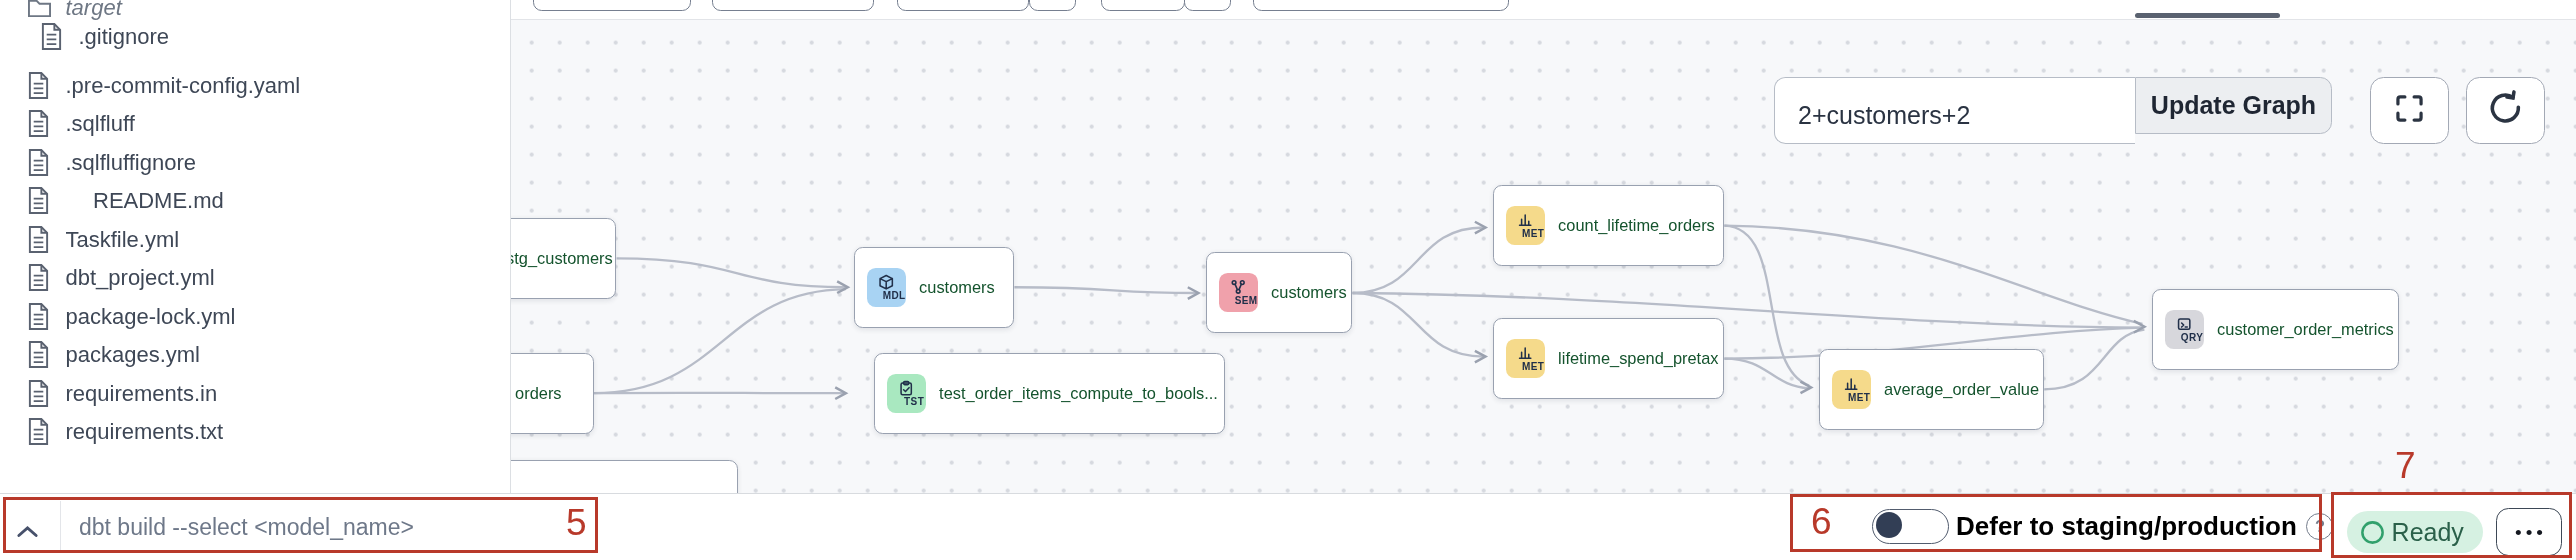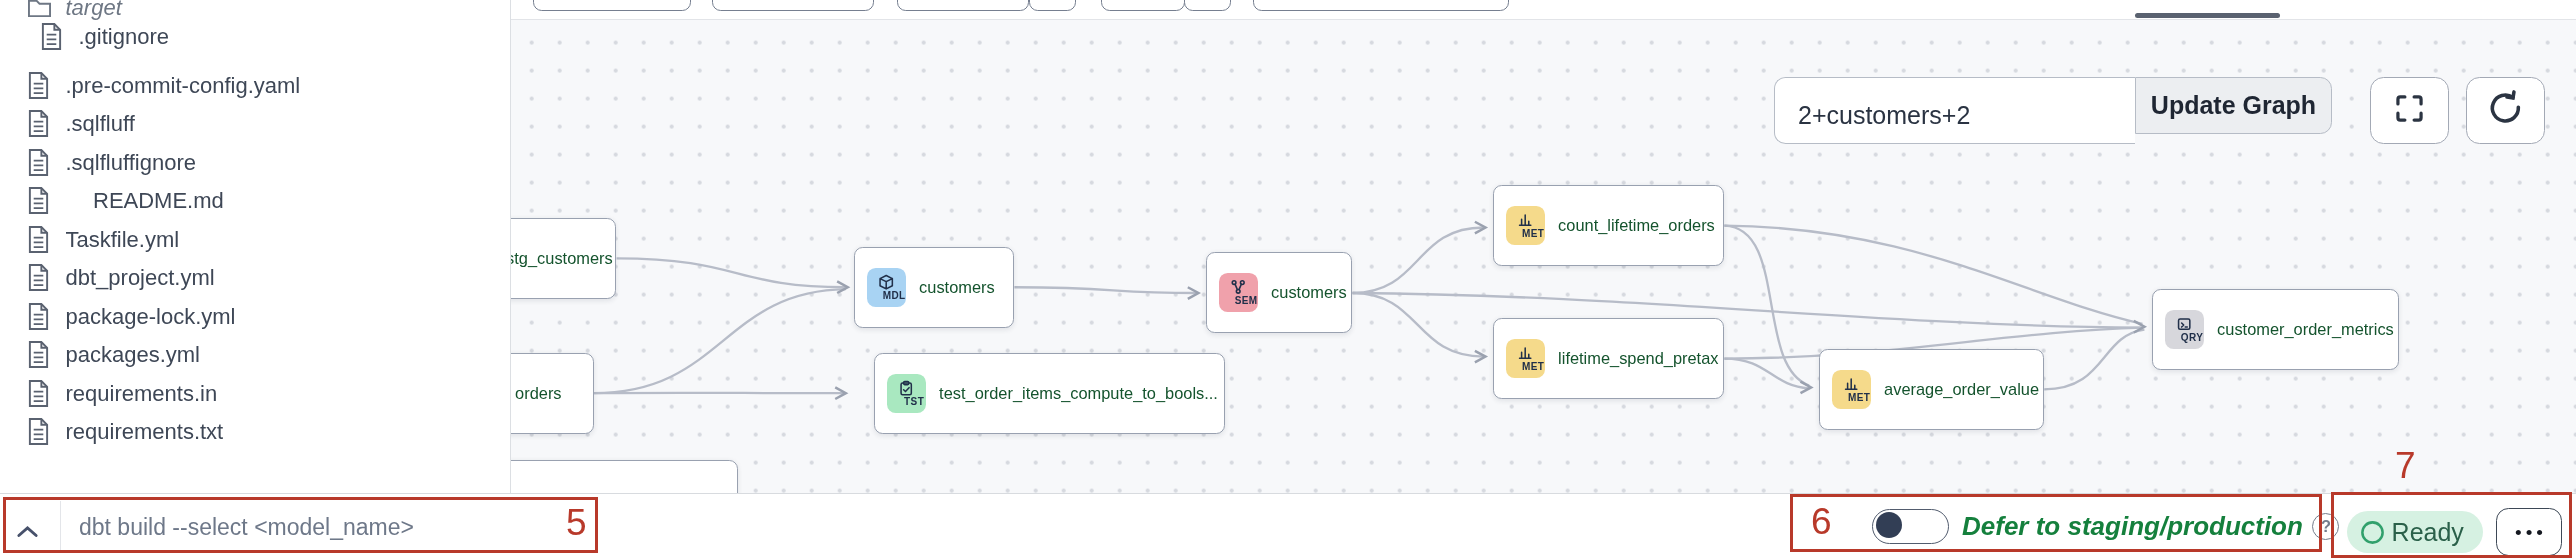--- a/index.html
+++ b/index.html
@@ -58,21 +58,21 @@
   #cmd-toggle{position:absolute;left:7.7px;top:518px;width:39px;height:31px;background:none;border:none;
       display:flex;align-items:center;justify-content:center;cursor:pointer;z-index:21;}
   #bar-divider{position:absolute;left:60px;top:501px;width:1.4px;height:52px;background:#e3e5e9;z-index:21;}
   #cmd-input{position:absolute;left:77px;top:495px;width:482px;height:62px;border:none;outline:none;
       font-family:"Liberation Sans",sans-serif;font-size:23px;color:#6e7889;background:transparent;z-index:21;}
   #cmd-input::placeholder{color:#6e7889;opacity:1;}
   #defer-group{position:absolute;left:1872px;top:493px;height:67px;display:flex;align-items:center;z-index:21;}
   #defer-toggle{width:77px;height:35px;border:1.9px solid #525c6e;border-radius:18.3px;background:#fff;
       position:relative;box-sizing:border-box;cursor:pointer;}
   #defer-knob{position:absolute;left:2.9px;top:2.4px;width:26px;height:26px;border-radius:50%;background:#323e55;}
-  #defer-label{margin-left:13px;font-size:26px;font-weight:bold;color:#15803d;white-space:nowrap;font-style:italic;}
+  #defer-label{margin-left:7px;font-size:26px;font-weight:bold;color:#000000;white-space:nowrap;}
   #help-icon{margin-left:9.6px;width:27px;height:27px;border:1.9px solid #757d8c;border-radius:50%;box-sizing:border-box;
       display:flex;align-items:center;justify-content:center;font-size:16.4px;font-weight:bold;color:#757d8c;}
   #ready-badge{position:absolute;left:2347px;top:511px;height:42px;padding:0 19px 0 11.6px;background:#d6f1e2;
       border-radius:21px;display:flex;align-items:center;gap:6px;z-index:21;}
   #ready-label{font-size:25px;color:#2a6049;}
   #more-btn{position:absolute;left:2496px;top:508px;width:66px;height:48px;background:#fff;border:1.9px solid #3d4856;
       border-radius:12.5px;box-sizing:border-box;display:flex;align-items:center;justify-content:center;
       cursor:pointer;z-index:21;}
   #more-btn span{font-size:19px;letter-spacing:3.9px;color:#141820;line-height:19px;padding-left:3.9px;}
 

